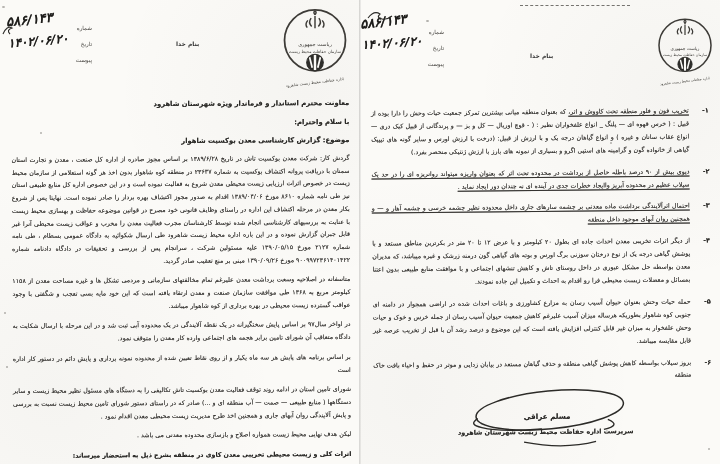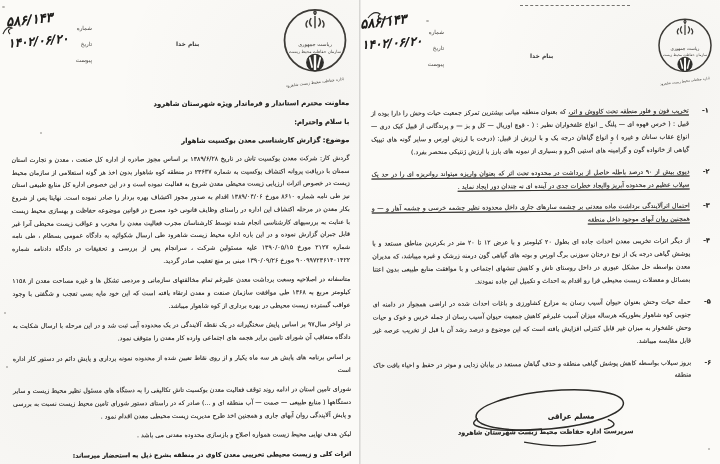--- a/index.html
+++ b/index.html
@@ -66,21 +66,21 @@
   }
   .para.strong{font-weight:bold;color:#272623;}
   .item{display:flex;gap:5px;margin-bottom:9px;}
   .item .num{flex:none;width:15px;font-size:6.6px;font-weight:bold;line-height:12.9px;color:#2b2a27;}
   .item .txt{flex:1;font-size:6.3px;line-height:12.9px;text-align:justify;color:#34322f;}
   .u{text-decoration:underline;text-underline-offset:2px;}
 
   
   .sig{position:relative;height:66px;margin-top:2px;}
   .sig-scribble{position:absolute;left:84px;top:-8px;}
-  .sig-name{position:absolute;left:150px;top:20px;font-size:7.2px;font-weight:bold;color:#2a2927;white-space:nowrap;margin-left:24px;}
+  .sig-name{position:absolute;left:150px;top:20px;font-size:7.2px;font-weight:bold;color:#2a2927;white-space:nowrap;}
   .sig-title{position:absolute;left:84px;top:36px;font-size:6.4px;font-weight:bold;color:#2e2d2a;white-space:nowrap;}
 
   .specks .sp{position:absolute;background:#6b6964;border-radius:50%;opacity:.5;}
 </style>
 </head>
 <body>
 
 <div class="scan">
 
   <div class="page page-left pl">

